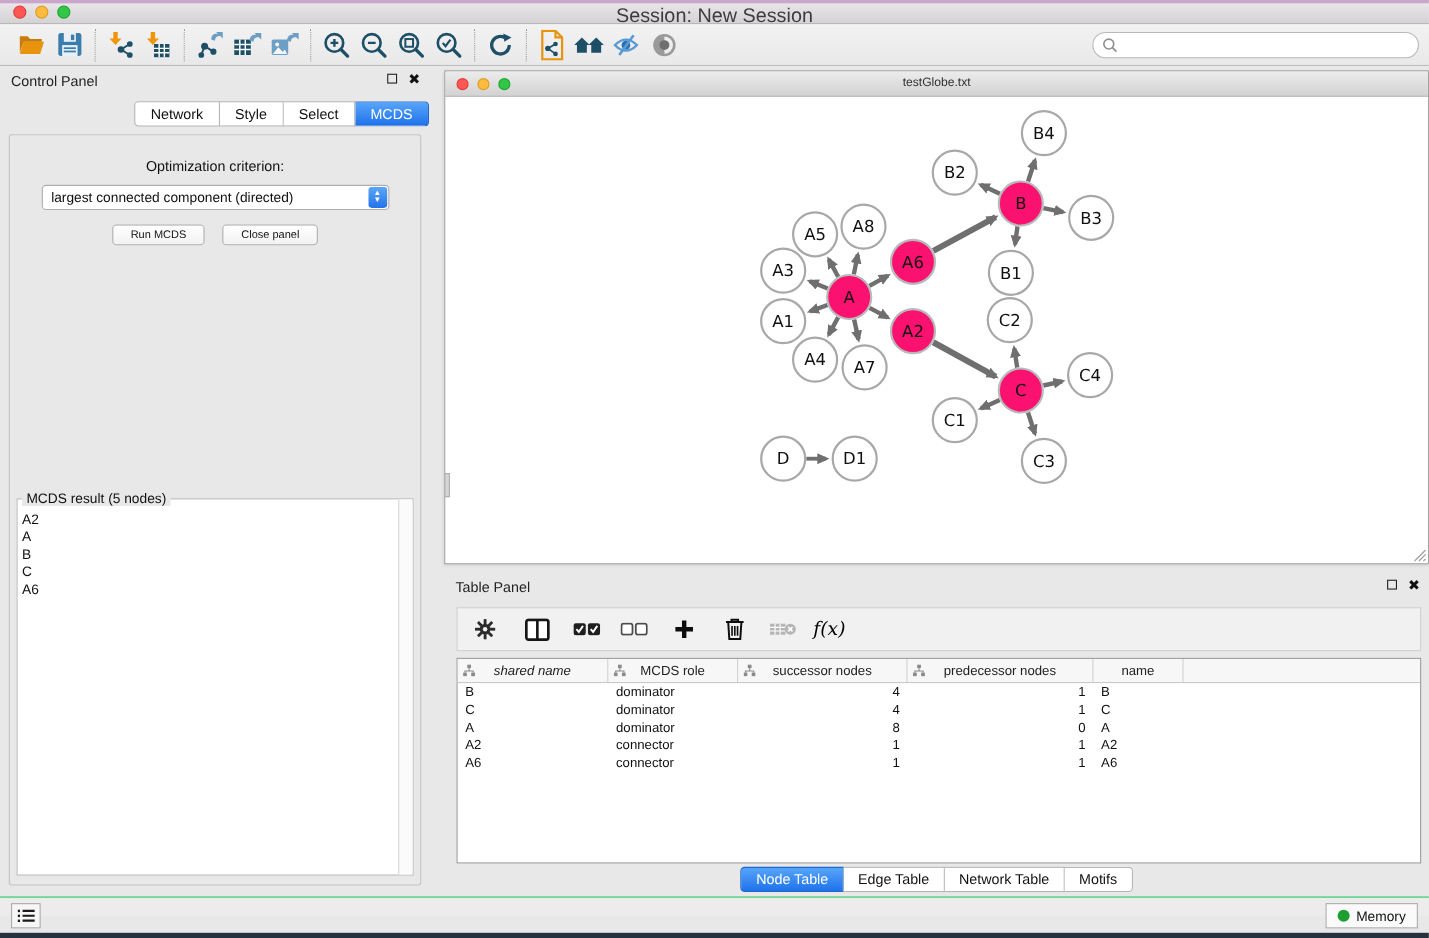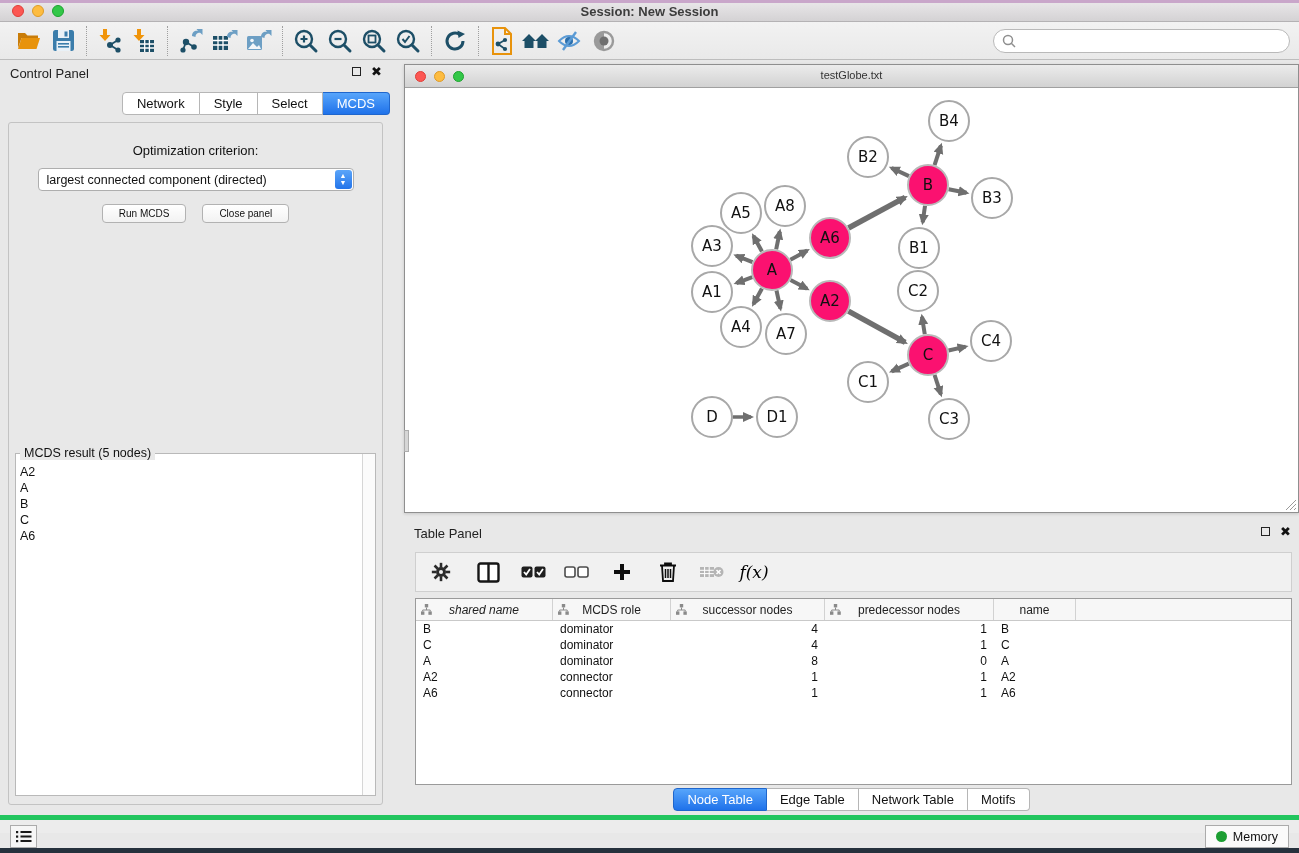--- a/index.html
+++ b/index.html
@@ -9,21 +9,21 @@
 
   
   .titlebar { position:absolute; left:0; top:0; width:100%; height:22px;
     background:linear-gradient(#ebe9eb,#d4d2d4); border-bottom:1px solid #b4b2b4; }
   .titlebar::before { content:""; position:absolute; left:0; top:0; width:100%; height:3px; background:#c9a6ca; }
   .traffic { position:absolute; top:5px; display:flex; gap:8px; }
   .tl { width:12px; height:12px; border-radius:50%; }
   .tl.red { background:#fc5753; border:1px solid #df3e38; }
   .tl.yellow { background:#fdbc40; border:1px solid #de9b27; }
   .tl.green { background:#33c748; border:1px solid #1da32f; }
-  .titlebar .title { position:absolute; width:100%; text-align:center; top:4px; color:#3c3c3c; font-size:13px;font-weight:bold; }
+  .titlebar .title { position:absolute; width:100%; text-align:center; top:4px; color:#3c3c3c; font-size:18px; }
 
   
   .toolbar { position:absolute; left:0; top:22px; width:100%; height:38px;
     background:linear-gradient(#f2f2f2,#e9e9e9); border-bottom:1px solid #bdbdbd;
     display:flex; align-items:center; }
   .tb-ic { width:34px; height:30px; display:flex; align-items:center; justify-content:center; cursor:default; }
   .tb-sep { width:1px; height:30px; margin:0 6px; border-left:1px dotted #9f9f9f; }
   .searchbox { position:absolute; right:9px; top:7px; width:297px; height:24px; background:#fff;
     border:1px solid #b9b9b9; border-radius:13px; display:flex; align-items:center; padding-left:8px; }
   .searchbox input { border:none; outline:none; flex:1; height:18px; font-size:12px; background:transparent; }
@@ -83,21 +83,21 @@
   .th { display:flex; align-items:center; justify-content:center; gap:5px; font-size:12px; color:#222;
     border-right:1px solid #d2d2d2; position:relative; }
   .th .tree-ic { position:absolute; left:5px; top:5px; }
   .trow { display:flex; height:16px; align-items:center; font-size:12px; color:#111; }
   .td { padding:0 7px; overflow:hidden; white-space:nowrap; }
   .tabs-bottom { position:absolute; left:0; right:0; top:268px; display:flex; justify-content:center; }
   .tabs-bottom .seg { padding:3px 13px; }
 
   
   .statusbar { position:absolute; left:0; top:815px; width:100%; height:18px; background:#ececec;
-    border-top:5px solid #22c55e; }
+    border-top:1px solid #22c55e; }
   .list-btn { position:absolute; left:10px; top:5px; width:27px; height:23px; background:#f6f6f6;
     border:1px solid #ababab; display:flex; align-items:center; justify-content:center; }
   .memory-btn { position:absolute; right:10px; top:5px; height:23px; background:#fafafa;
     border:1px solid #ababab; display:flex; align-items:center; gap:6px; padding:0 10px; font-size:12.5px; color:#111; }
   .mem-dot { width:11px; height:11px; border-radius:50%; background:#1c9e32; }
   .desktop-strip { position:absolute; left:0; top:848px; width:100%; height:5px; background:#26313d; }
 </style>
 </head>
 <body>
 

